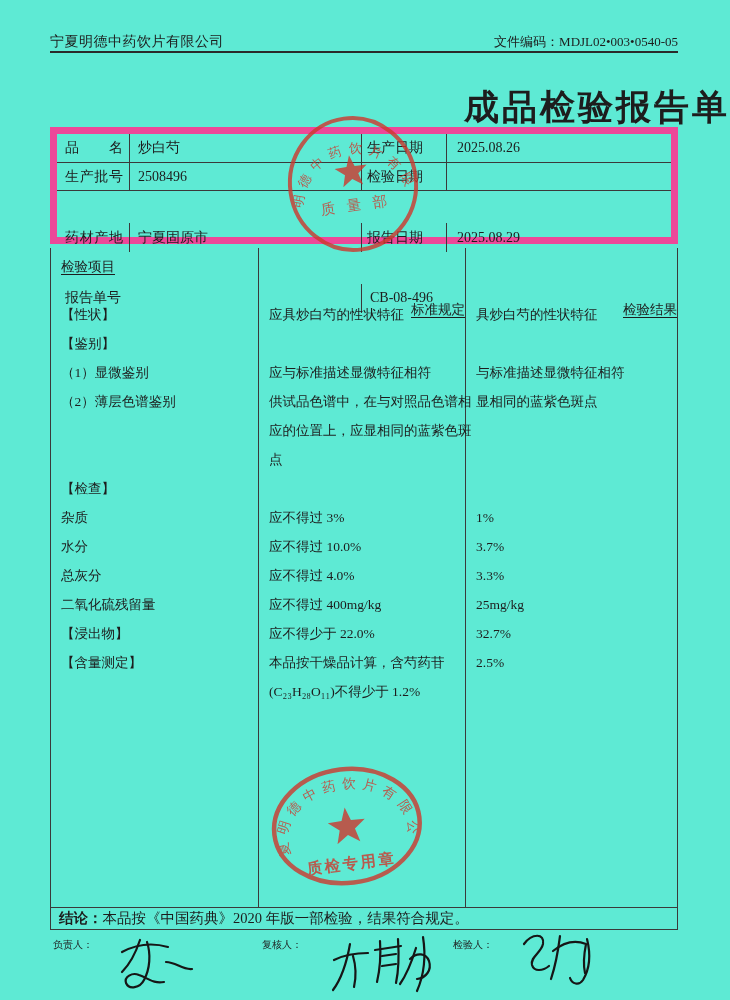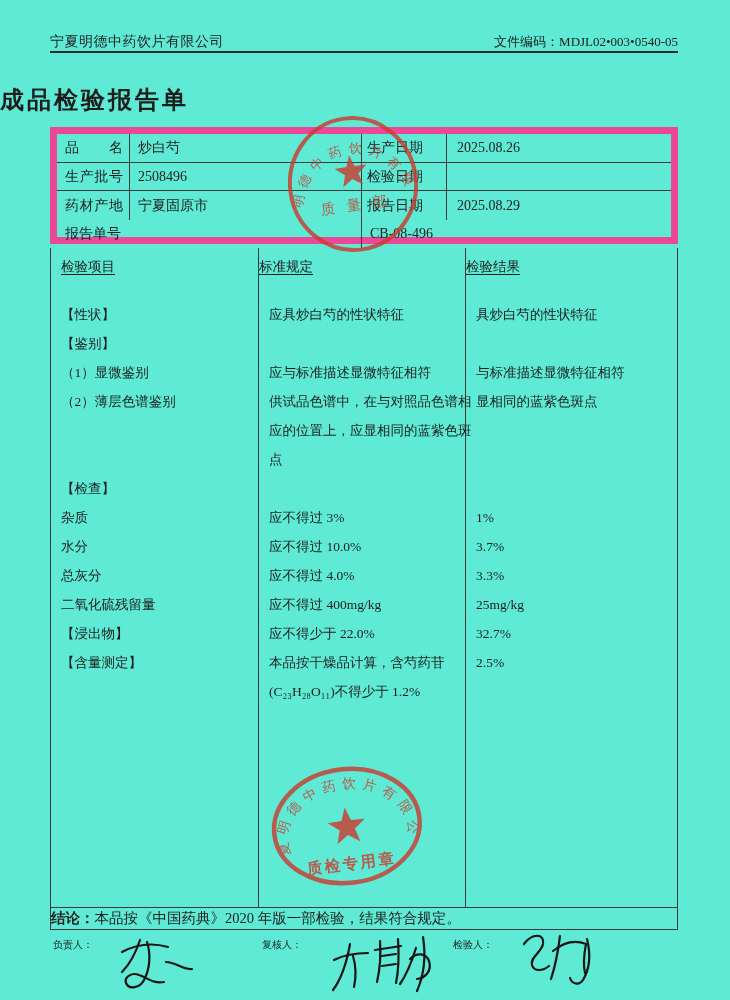--- a/index.html
+++ b/index.html
@@ -10,31 +10,31 @@
   }
   
   .doc-header {
     position:absolute; left:50px; top:28px; width:628px; height:23px;
     border-bottom:2.5px solid #2a2a2a;
     display:flex; justify-content:space-between; align-items:flex-end;
   }
   .company { font-size:14px; letter-spacing:.5px; }
   .doc-code { font-size:13px; }
   .report-title {
-    position:absolute; left:0; top:84px; width:730px; text-align:left;
-    font-size:24px; font-weight:bold; letter-spacing:3px;
+    position:absolute; left:0; top:84px; width:730px; text-align:right;
+    font-size:35px; font-weight:bold; letter-spacing:3px;
   }
   
   .info-table {
     position:absolute; left:50px; top:127px; width:628px; height:117px;
     border:7px solid #ec4899; box-sizing:border-box;
     font-size:14px;
   }
   .info-row { display:flex; height:28.7px; border-bottom:1px solid #3a3a3a; box-sizing:border-box; }
-  .info-row:last-child, .info-row.no-bb { border-bottom:none; }
+  .info-row:last-child, .info-row.no-bb { border-bottom:none;margin-top:32px; }
   .icell { display:flex; align-items:center; box-sizing:border-box; overflow:hidden; }
   .cell-l1 { width:73px;  border-right:1px solid #3a3a3a; padding:0 6px 0 8px; }
   .cell-l1 .jspan { width:100%; text-align:justify; text-align-last:justify; }
   .cell-v1 { width:232px; border-right:1px solid #3a3a3a; padding-left:8px; }
   .cell-l2 { width:85px;  border-right:1px solid #3a3a3a; padding-left:5px; }
   .cell-v2 { flex:1; padding-left:10px; }
   .cell-rl { width:305px; border-right:1px solid #3a3a3a; padding-left:8px; }
   .cell-rv { flex:1; padding-left:8px; }
   
   .main-table {
@@ -42,28 +42,28 @@
     border:1px solid #3a3a3a; border-top:none; box-sizing:border-box;
     font-size:13.5px;
   }
   .mcol { position:absolute; top:0; bottom:0; box-sizing:border-box; }
   .mcol-1 { left:0; width:208px; border-right:1px solid #3a3a3a; }
   .mcol-2 { left:208px; width:207px; border-right:1px solid #3a3a3a; }
   .mcol-3 { left:415px; right:0; }
   .mhead { position:absolute; top:8px; left:0; right:0; height:22px; line-height:22px; }
   .mhead span { text-decoration:underline; text-underline-offset:3px; }
   .mhead-left { padding-left:10px; text-align:left; }
-  .mhead-center { text-align:left; }
+  .mhead-center { text-align:right;margin-top:43px; }
   .mlines { position:absolute; top:52px; left:0; right:0; }
   .tline { height:29px; line-height:29px; padding-left:10px; white-space:nowrap; overflow:visible; }
   
   .conclusion-row {
     position:absolute; left:50px; top:908px; width:628px; height:22px;
     border:1px solid #3a3a3a; border-top:none; box-sizing:border-box;
-    font-size:14.5px; line-height:20px; 
+    font-size:14.5px; line-height:20px; padding-left:8px;
   }
   .conclusion-row b { font-weight:bold; }
   
   .sig-label { position:absolute; font-size:10px; }
   .sig-resp  { left:53px;  top:938px; }
   .sig-rev   { left:262px; top:938px; }
   .sig-insp  { left:453px; top:938px; }
   .sig-svg { position:absolute; left:0; top:918px; pointer-events:none; }
   .sig-svg path { fill:none; stroke:#161616; stroke-width:2.2; stroke-linecap:round; stroke-linejoin:round; }
   

